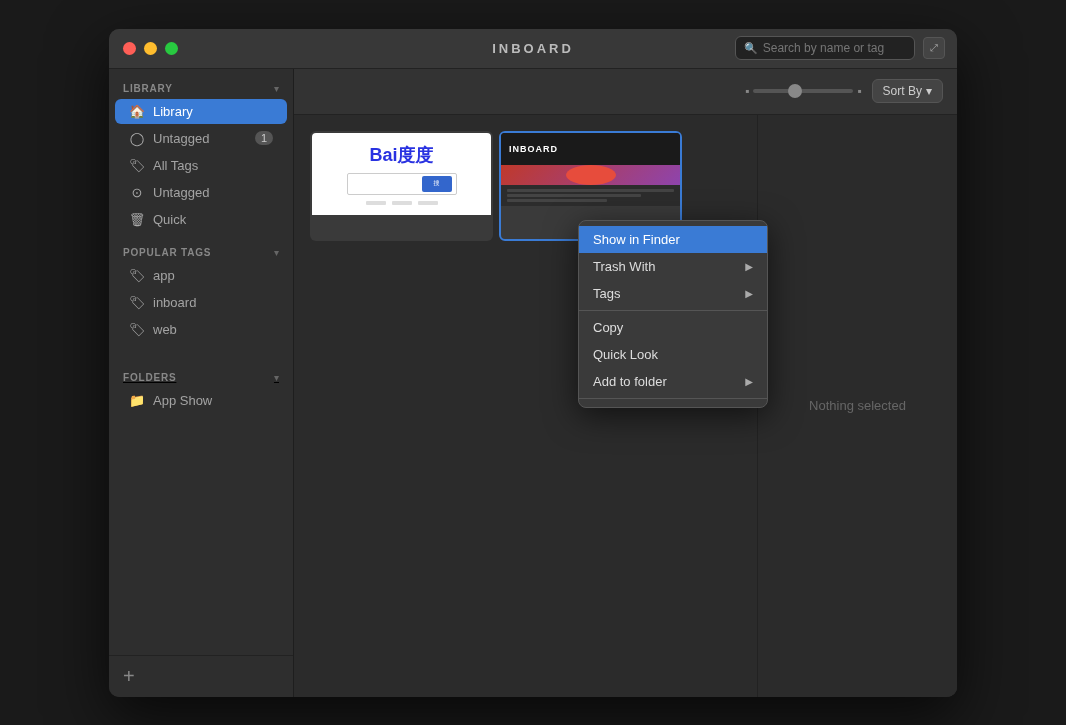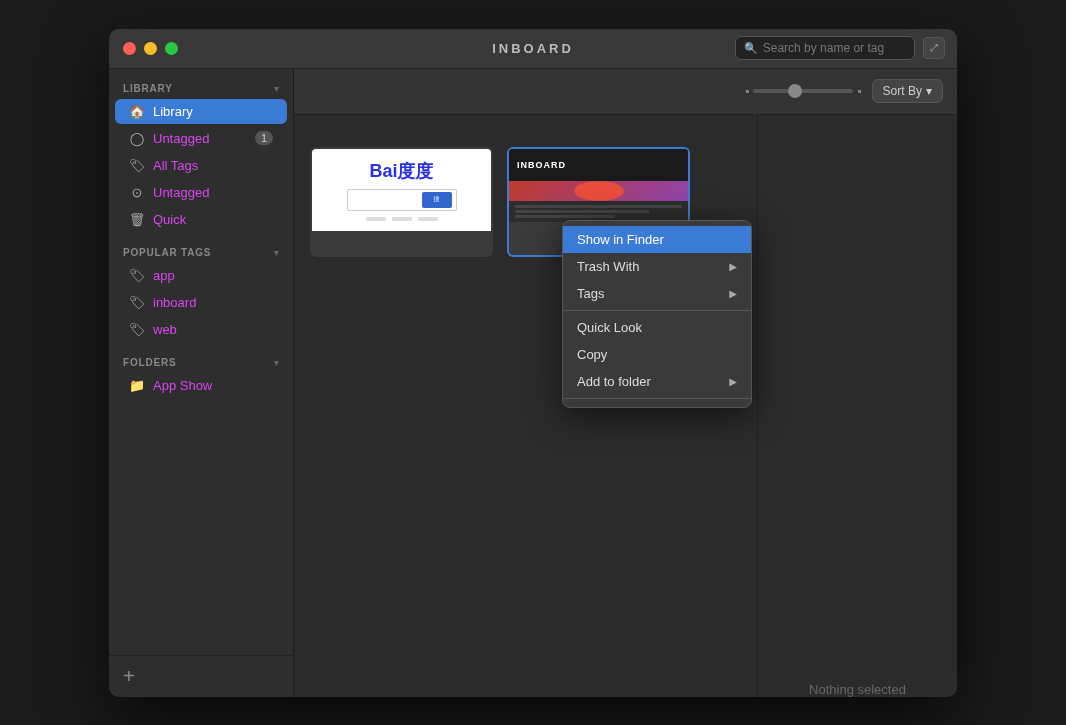--- a/index.html
+++ b/index.html
@@ -141,21 +141,21 @@
     }
     .sidebar-item-icon {
       font-size: 13px;
       color: #aaa;
       width: 16px;
       text-align: center;
     }
     .sidebar-item.active .sidebar-item-icon { color: #fff; }
     .sidebar-item-name {
       font-size: 13px;
-      color: #d946ef;
+      color: #a3a3a3;
       flex: 1;
     }
     .sidebar-item.active .sidebar-item-name { color: #fff; }
     .badge {
       background: #555;
       border-radius: 8px;
       padding: 1px 6px;
       font-size: 11px;
       color: #ccc;
     }
@@ -229,24 +229,23 @@
       flex: 1;
       display: flex;
       overflow: hidden;
       position: relative;
     }
     .thumbnails-grid {
       flex: 1;
       padding: 16px;
       display: flex;
       flex-wrap: wrap;
-      gap: 14px;
+      gap: 6px;
       align-content: flex-start;
       overflow-y: auto;
-      margin-top: 16px;
     }
     .thumbnail {
       width: 183px;
       height: 110px;
       background: #3a3a3a;
       border-radius: 6px;
       overflow: hidden;
       cursor: pointer;
       border: 2px solid transparent;
       flex-shrink: 0;
@@ -334,33 +333,33 @@
       padding: 4px 6px;
     }
     .inboard-content-lines { display: flex; flex-direction: column; gap: 2px; }
     .content-line { height: 3px; background: #444; border-radius: 1px; }
     
     .detail-panel {
       width: 200px;
       background: #2b2b2b;
       border-left: 1px solid #222;
       display: flex;
-      align-items: flex-end;
+      align-items: center;
       justify-content: center;
       flex-shrink: 0;
     }
     .nothing-selected {
       color: #666;
       font-size: 13px;
     }
     
     .context-menu {
       position: absolute;
       top: 105px;
-      left: 268px;
+      left: 284px;
       background: #3a3a3a;
       border: 1px solid #555;
       border-radius: 8px;
       width: 190px;
       padding: 5px 0;
       box-shadow: 0 8px 32px rgba(0,0,0,0.6);
       z-index: 100;
     }
     .ctx-item {
       display: flex;
@@ -444,21 +443,21 @@
       </div>
       <div class="sidebar-item">
         <span class="sidebar-item-icon">🏷</span>
         <span class="sidebar-item-name">inboard</span>
       </div>
       <div class="sidebar-item">
         <span class="sidebar-item-icon">🏷</span>
         <span class="sidebar-item-name">web</span>
       </div>
 
-      <div class="sidebar-section-header" style="margin-top:8px;">
+      <div class="sidebar-section-header" style="margin-top:23px;text-decoration:underline;">
         <span class="sidebar-section-label">FOLDERS</span>
         <span class="sidebar-section-arrow">▾</span>
       </div>
 
       <div class="sidebar-item">
         <span class="sidebar-item-icon">📁</span>
         <span class="sidebar-item-name">App Show</span>
       </div>
 
       <div class="sidebar-footer">
@@ -523,24 +522,24 @@
             <div class="ctx-item">
               <span>Trash With</span>
               <span class="ctx-arrow">▶</span>
             </div>
             <div class="ctx-item">
               <span>Tags</span>
               <span class="ctx-arrow">▶</span>
             </div>
             <div class="ctx-separator"></div>
             <div class="ctx-item">
+              <span>Copy</span>
+            </div>
+            <div class="ctx-item">
               <span>Quick Look</span>
-            </div>
-            <div class="ctx-item">
-              <span>Copy</span>
             </div>
             <div class="ctx-item">
               <span>Add to folder</span>
               <span class="ctx-arrow">▶</span>
             </div>
             <div class="ctx-separator"></div>
           </div>
         </div>
 
         <div class="detail-panel">

